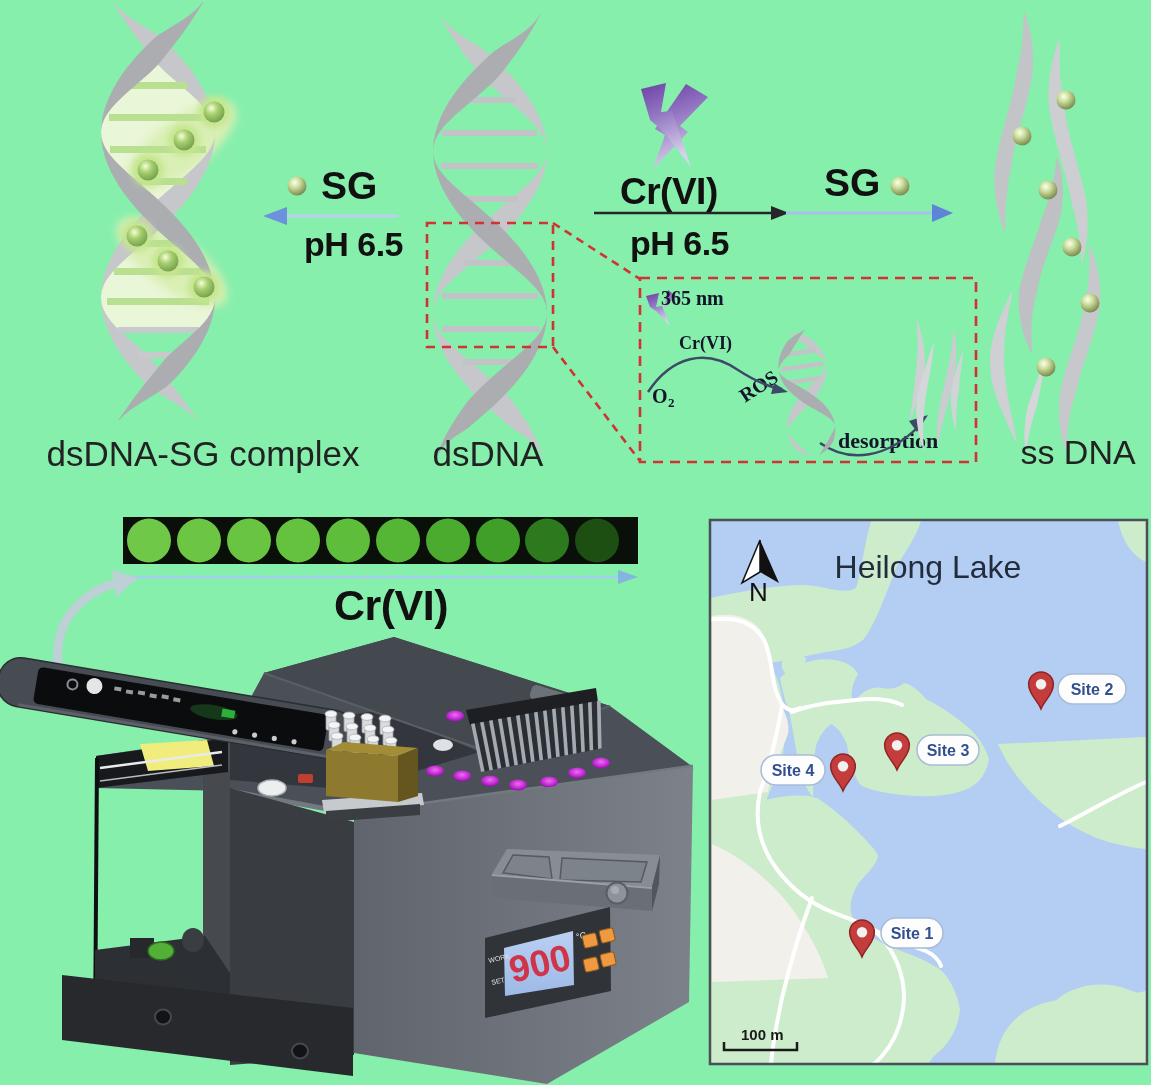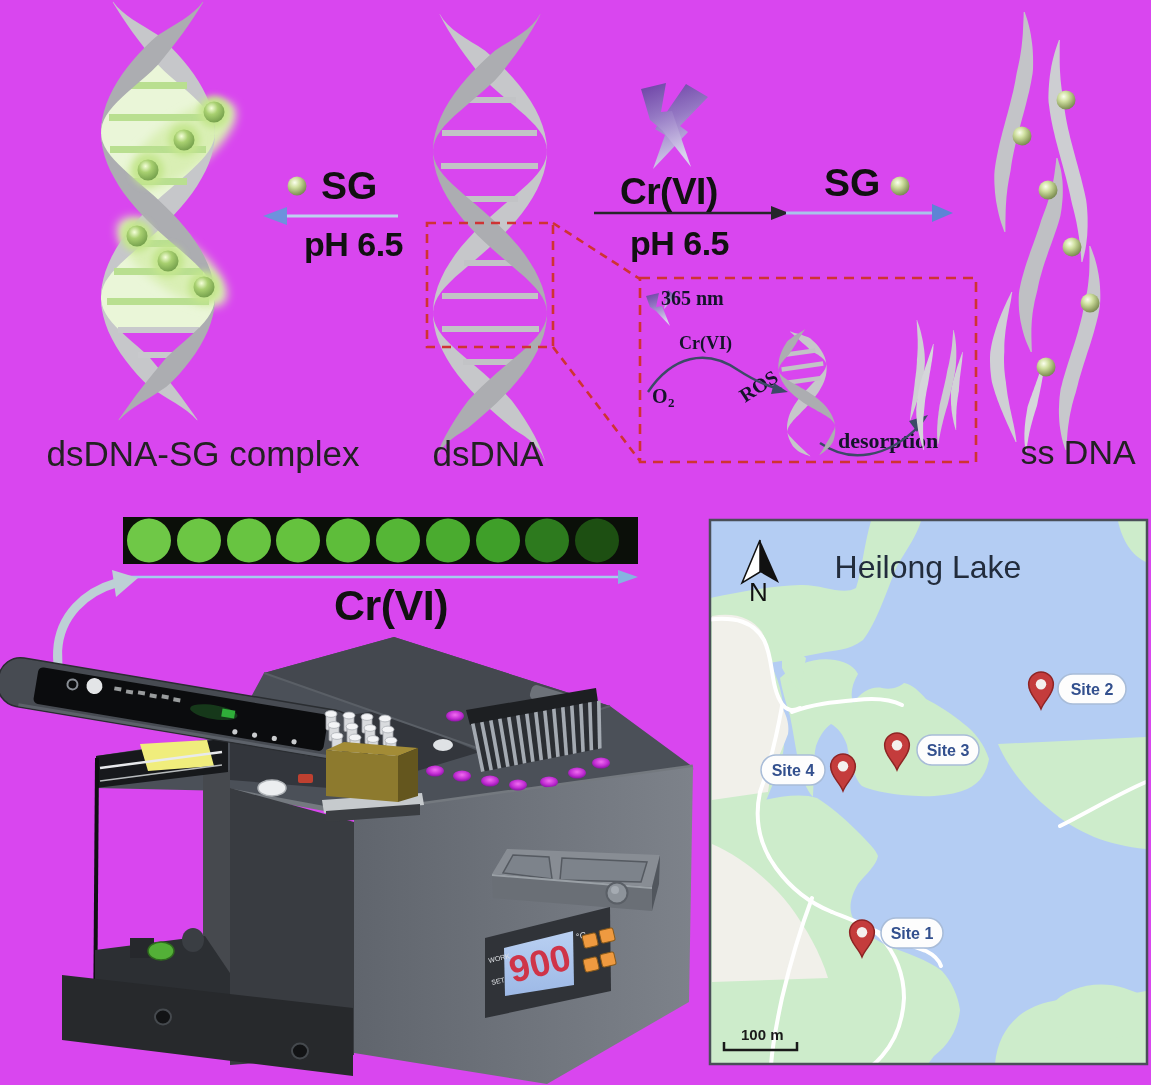--- a/index.html
+++ b/index.html
@@ -1,15 +1,15 @@
 <!DOCTYPE html>
 <html><head><meta charset="utf-8">
 <style>
 html,body{margin:0;padding:0;background:#ffffff;}
-#c{position:relative;width:1151px;height:1085px;background:#d946ef;overflow:hidden;}
+#c{position:relative;width:1151px;height:1085px;background:#86efac;overflow:hidden;}
 </style></head>
 <body>
 <div id="c">
 <svg width="1151" height="1085" viewBox="0 0 1151 1085">
 <defs>
 <radialGradient id="sph" cx="38%" cy="32%" r="75%">
  <stop offset="0%" stop-color="#fbffee"></stop>
           <stop offset="35%" stop-color="#cfe0a0"></stop>
  <stop offset="75%" stop-color="#93a465"></stop>
           <stop offset="100%" stop-color="#6f7f4c"></stop>

